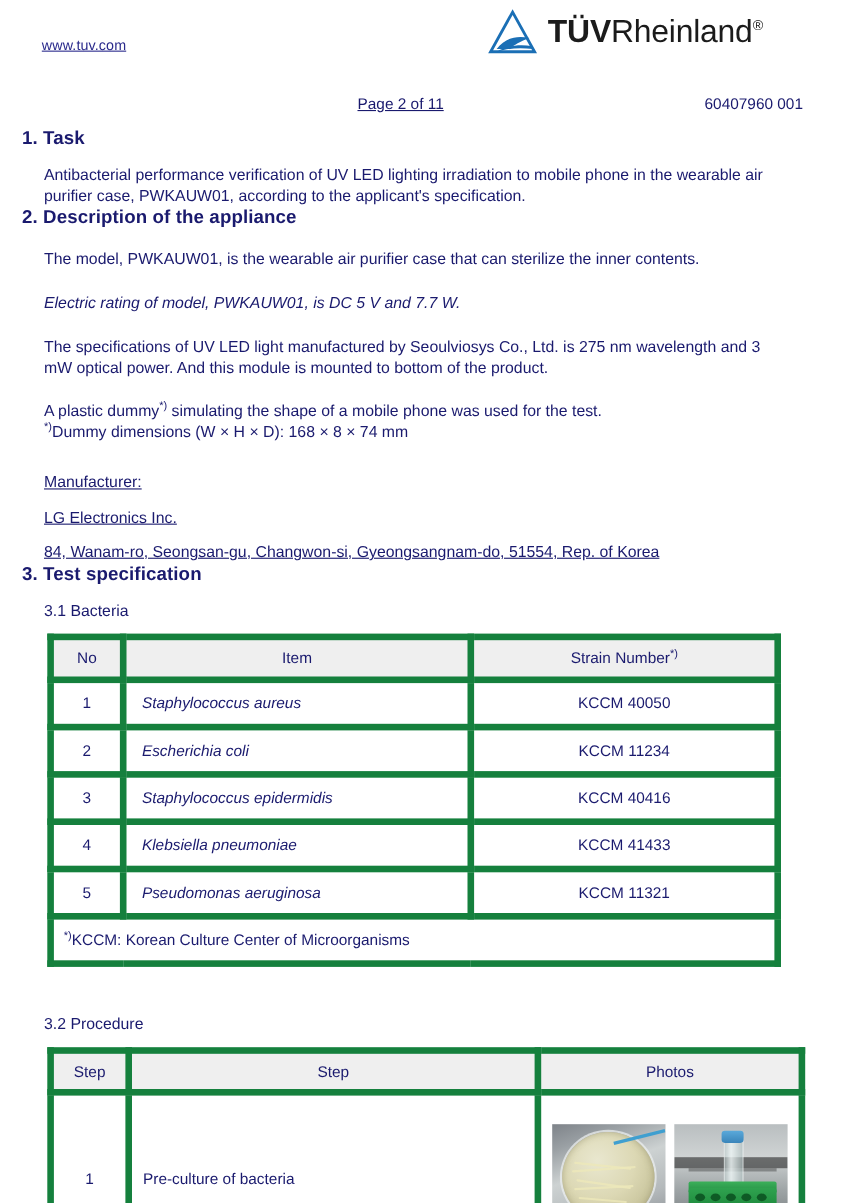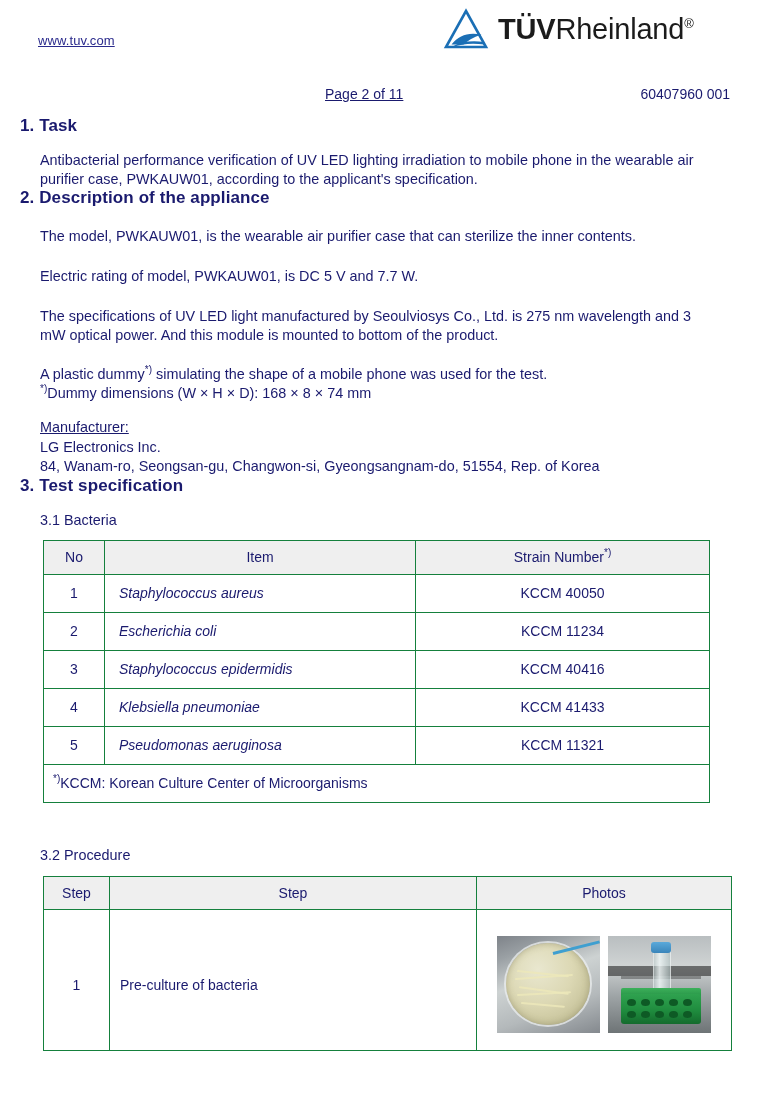--- a/index.html
+++ b/index.html
@@ -105,29 +105,29 @@
 
   .para {
     margin: 0;
     font-size: 14.4px;
     line-height: 18.5px;
     color: #1a1a6e;
     padding-left: 20px;
   }
   .p-task { margin-top: 15px; max-width: 680px; }
   .p-m1 { margin-top: 19px; }
-  .p-m2 { margin-top: 21px; }
+  .p-m2 { margin-top: 21px; font-style: italic; }
   .p-m3 { margin-top: 22px; max-width: 670px; }
   .p-m4 { margin-top: 21px; }
   .p-m5 { margin-top: 0px; }
   .mfr-label {
-    margin-top: 16px;
+    margin-top: 28px;
     text-decoration: underline;
   }
-  .mfr-line { margin-top: 1px; }
+  .mfr-line { margin-top: 13px; text-decoration: underline; }
 
   sup.fn {
     font-size: 10px;
     vertical-align: super;
     line-height: 0;
   }
   .pre-fn {
     font-size: 10px;
     vertical-align: super;
     line-height: 0;
@@ -144,21 +144,21 @@
 
   
   table.doc {
     border-collapse: collapse;
     margin-left: 43px;
     margin-top: 12px;
     table-layout: fixed;
     color: #1a1a6e;
   }
   table.doc td, table.doc th {
-    border: 1px solid #15803d;
+    border: 6px solid #15803d;
     font-weight: normal;
     font-size: 14px;
     padding: 0;
     vertical-align: middle;
   }
   table.bacteria { width: 667px; }
   table.bacteria th {
     background: #efefef;
     height: 33px;
     text-align: center;

